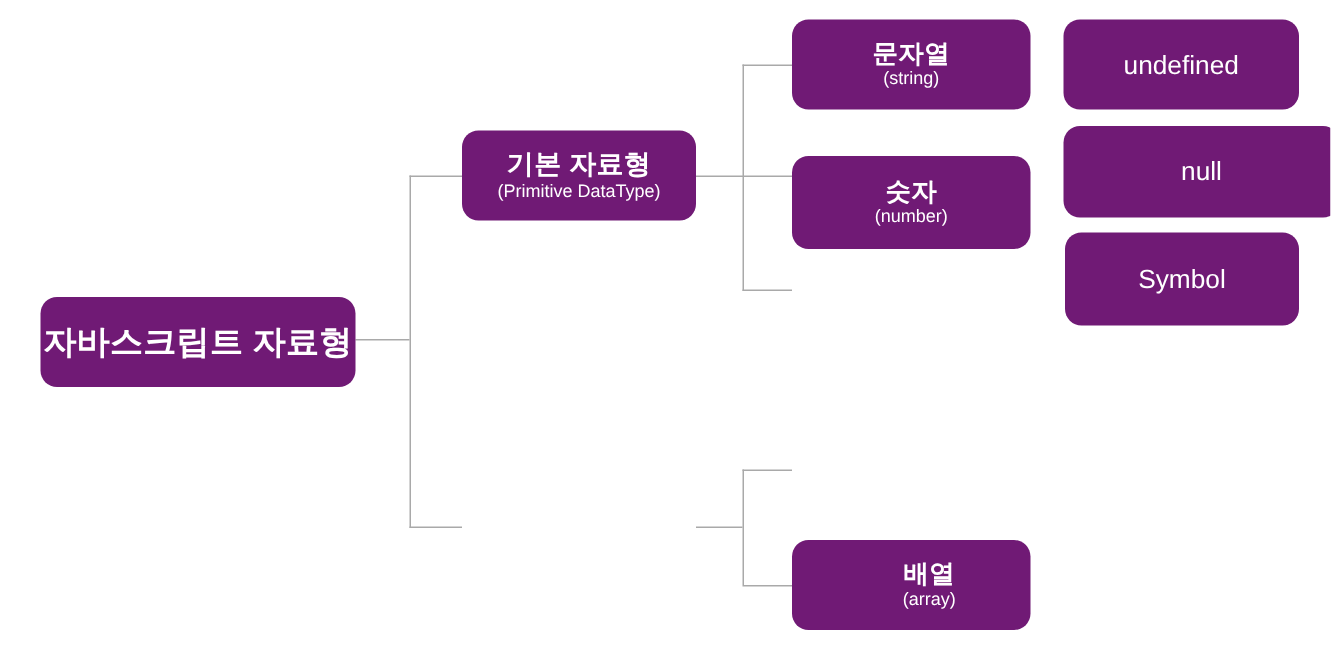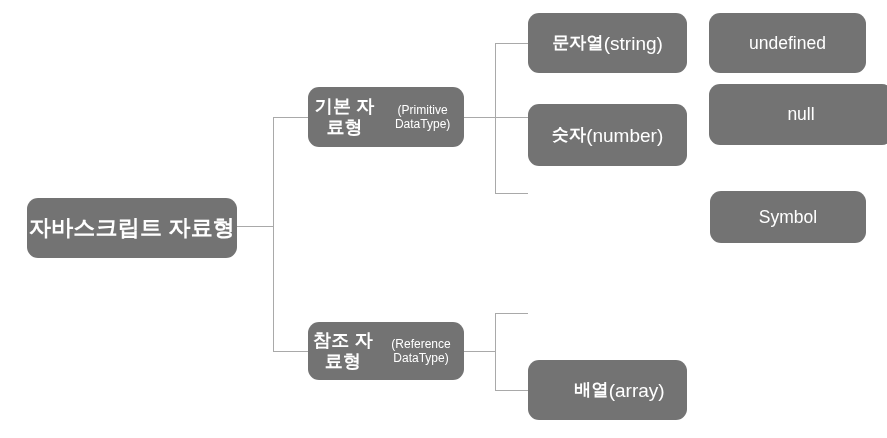--- a/index.html
+++ b/index.html
@@ -10,39 +10,39 @@
   }
   .canvas {
     position: relative;
     width: 887px;
     height: 438px;
     background: #ffffff;
     overflow: hidden;
   }
   .node {
     position: absolute;
-    background: #737373;
+    background: #701a75;
     border-radius: 11px;
     color: #ffffff;
     display: flex;
-    flex-direction: row;
+    flex-direction: column;
     align-items: center;
     justify-content: center;
     text-align: center;
     box-sizing: border-box;
     line-height: 1.15;
   }
   .node .ko {
     font-weight: bold;
     font-size: 17px;
     letter-spacing: 0.2px;
   }
   .node .en {
     font-weight: normal;
-    font-size: 19px;
+    font-size: 12px;
     margin-top: 1px;
   }
   .node.root .ko {
     font-size: 22px;
   }
   .node.branch .ko {
     font-size: 18px;
   }
   .node.branch .en {
     font-size: 12px;
@@ -79,24 +79,20 @@
   <div class="line h" style="left:495px; top:390px; width:33px;"></div>
 
   <div class="node root" style="left:27px; top:198px; width:210px; height:60px;">
     <span class="ko">자바스크립트 자료형</span>
   </div>
 
   <div class="node branch" style="left:308px; top:87px; width:156px; height:60px;">
     <span class="ko">기본 자료형</span>
     <span class="en">(Primitive DataType)</span>
   </div>
-  <div class="node branch" style="left:308px; top:322px; width:156px; height:58px;">
-    <span class="ko">참조 자료형</span>
-    <span class="en">(Reference DataType)</span>
-  </div>
 
   <div class="node" style="left:528px; top:13px; width:159px; height:60px;">
     <span class="ko">문자열</span>
     <span class="en">(string)</span>
   </div>
   <div class="node" style="left:528px; top:104px; width:159px; height:62px;">
     <span class="ko">숫자</span>
     <span class="en">(number)</span>
   </div>
 
@@ -104,17 +100,17 @@
     <span class="ko">배열</span>
     <span class="en">(array)</span>
   </div>
 
   <div class="node plain" style="left:709px; top:13px; width:157px; height:60px;">
     <span class="label">undefined</span>
   </div>
   <div class="node plain" style="left:709px; top:84px; width:184px; height:61px;">
     <span class="label">null</span>
   </div>
-  <div class="node plain" style="left:710px; top:155px; width:156px; height:52px;margin-top:36px;">
+  <div class="node plain" style="left:710px; top:155px; width:156px; height:62px;">
     <span class="label">Symbol</span>
   </div>
 
 </div>
 
 </body></html>

